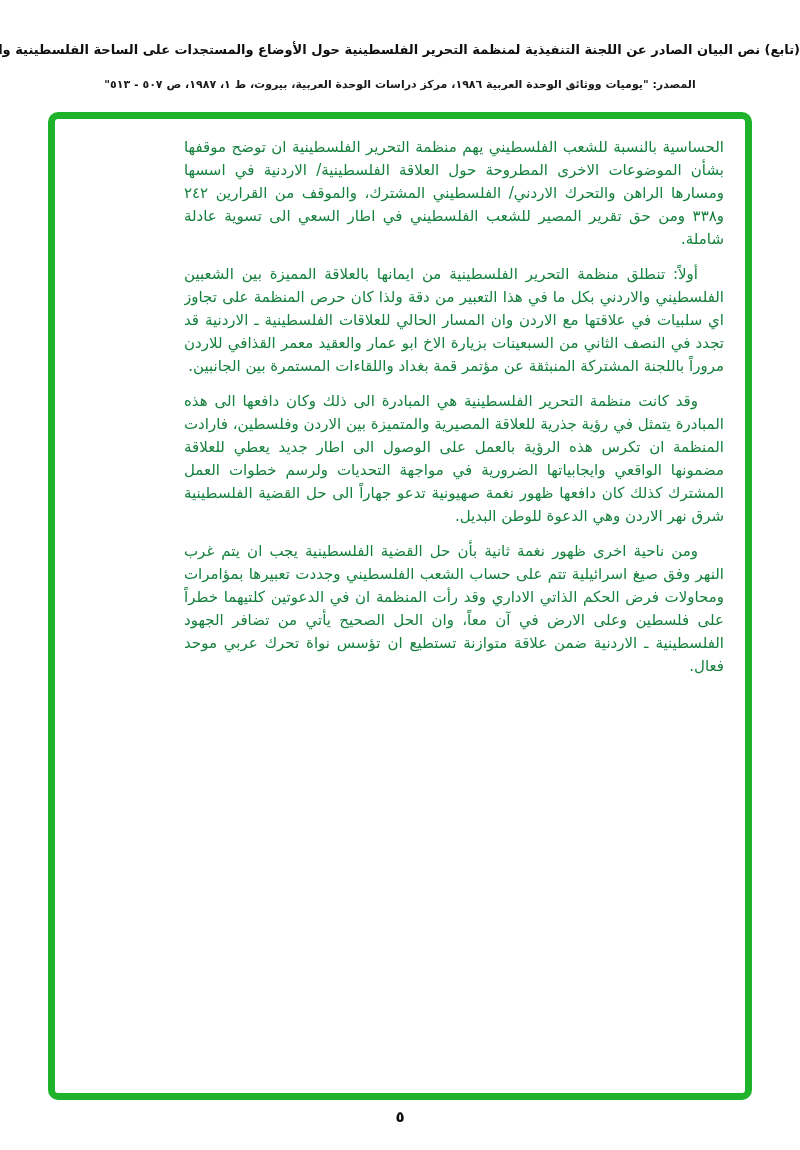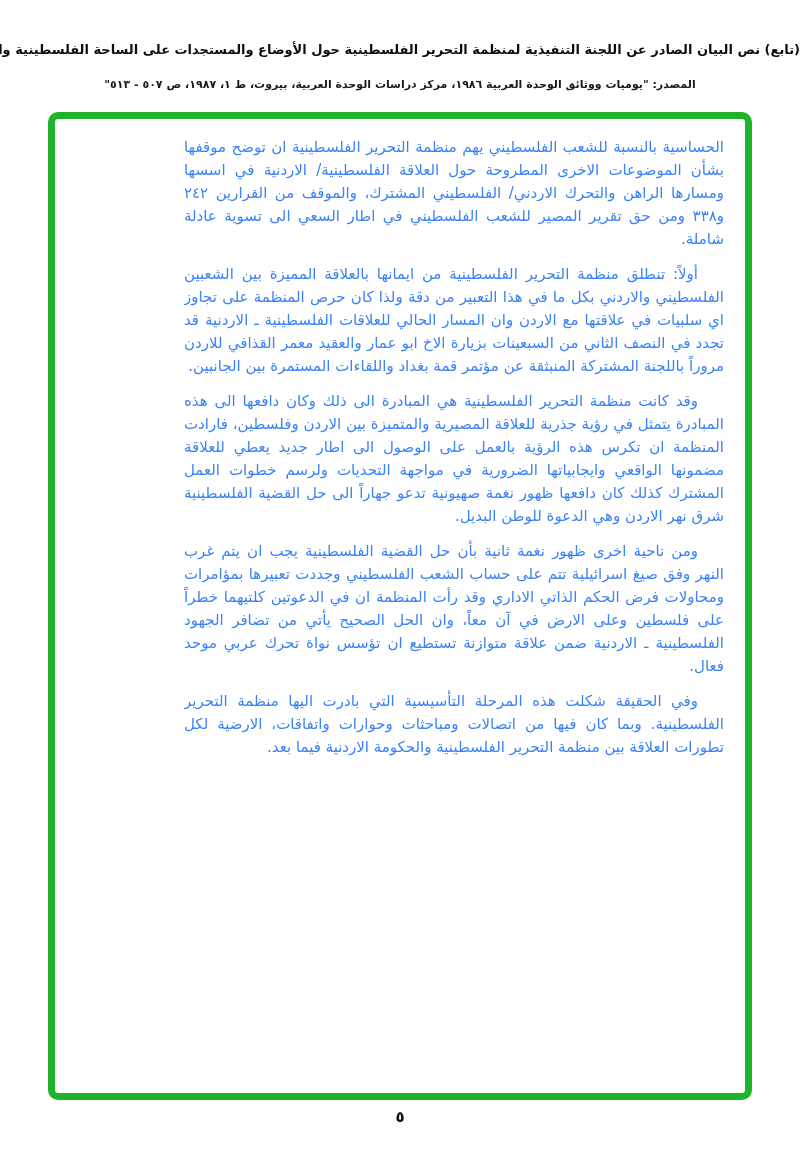--- a/index.html
+++ b/index.html
@@ -55,21 +55,21 @@
     position: absolute;
     top: 136px;
     right: 76px;
     width: 540px;
     height: 952px;
     overflow: hidden;
     direction: rtl;
     text-align: justify;
     font-size: 15px;
     line-height: 23px;
-    color: #3b82f6;
+    color: #15803d;
   }
   .text-column p {
     margin: 0 0 12px 0;
     text-indent: 26px;
   }
   .text-column p.no-indent {
     text-indent: 0;
   }
   .page-number {
     position: absolute;
@@ -89,16 +89,15 @@
 
 <div class="source-line">المصدر:  "يوميات ووثائق الوحدة العربية ١٩٨٦، مركز دراسات الوحدة العربية، بيروت، ط ١، ١٩٨٧، ص ٥٠٧ - ٥١٣"</div>
 
 <div class="green-frame"></div>
 
 <div class="text-column">
   <p class="no-indent">الحساسية بالنسبة للشعب الفلسطيني يهم منظمة التحرير الفلسطينية ان توضح موقفها بشأن الموضوعات الاخرى المطروحة حول العلاقة الفلسطينية/ الاردنية في اسسها ومسارها الراهن والتحرك الاردني/ الفلسطيني المشترك، والموقف من القرارين ٢٤٢ و٣٣٨ ومن حق تقرير المصير للشعب الفلسطيني في اطار السعي الى تسوية عادلة شاملة.</p>
   <p>أولاً: تنطلق منظمة التحرير الفلسطينية من ايمانها بالعلاقة المميزة بين الشعبين الفلسطيني والاردني بكل ما في هذا التعبير من دقة ولذا كان حرص المنظمة على تجاوز اي سلبيات في علاقتها مع الاردن وان المسار الحالي للعلاقات الفلسطينية ـ الاردنية قد تجدد في النصف الثاني من السبعينات بزيارة الاخ ابو عمار والعقيد معمر القذافي للاردن مروراً باللجنة المشتركة المنبثقة عن مؤتمر قمة بغداد واللقاءات المستمرة بين الجانبين.</p>
   <p>وقد كانت منظمة التحرير الفلسطينية هي المبادرة الى ذلك وكان دافعها الى هذه المبادرة يتمثل في رؤية جذرية للعلاقة المصيرية والمتميزة بين الاردن وفلسطين، فارادت المنظمة ان تكرس هذه الرؤية بالعمل على الوصول الى اطار جديد يعطي للعلاقة مضمونها الواقعي وايجابياتها الضرورية في مواجهة التحديات ولرسم خطوات العمل المشترك كذلك كان دافعها ظهور نغمة صهيونية تدعو جهاراً الى حل القضية الفلسطينية شرق نهر الاردن وهي الدعوة للوطن البديل.</p>
   <p>ومن ناحية اخرى ظهور نغمة ثانية بأن حل القضية الفلسطينية يجب ان يتم غرب النهر وفق صيغ اسرائيلية تتم على حساب الشعب الفلسطيني وجددت تعبيرها بمؤامرات ومحاولات فرض الحكم الذاتي الاداري وقد رأت المنظمة ان في الدعوتين كلتيهما خطراً على فلسطين وعلى الارض في آن معاً، وان الحل الصحيح يأتي من تضافر الجهود الفلسطينية ـ الاردنية ضمن علاقة متوازنة تستطيع ان تؤسس نواة تحرك عربي موحد فعال.</p>
-  <p>وفي الحقيقة شكلت هذه المرحلة التأسيسية التي بادرت اليها منظمة التحرير الفلسطينية. وبما كان فيها من اتصالات ومباحثات وحوارات واتفاقات، الارضية لكل تطورات العلاقة بين منظمة التحرير الفلسطينية والحكومة الاردنية فيما بعد.</p>
 </div>
 
 <div class="page-number">٥</div>
 
 </body></html>

